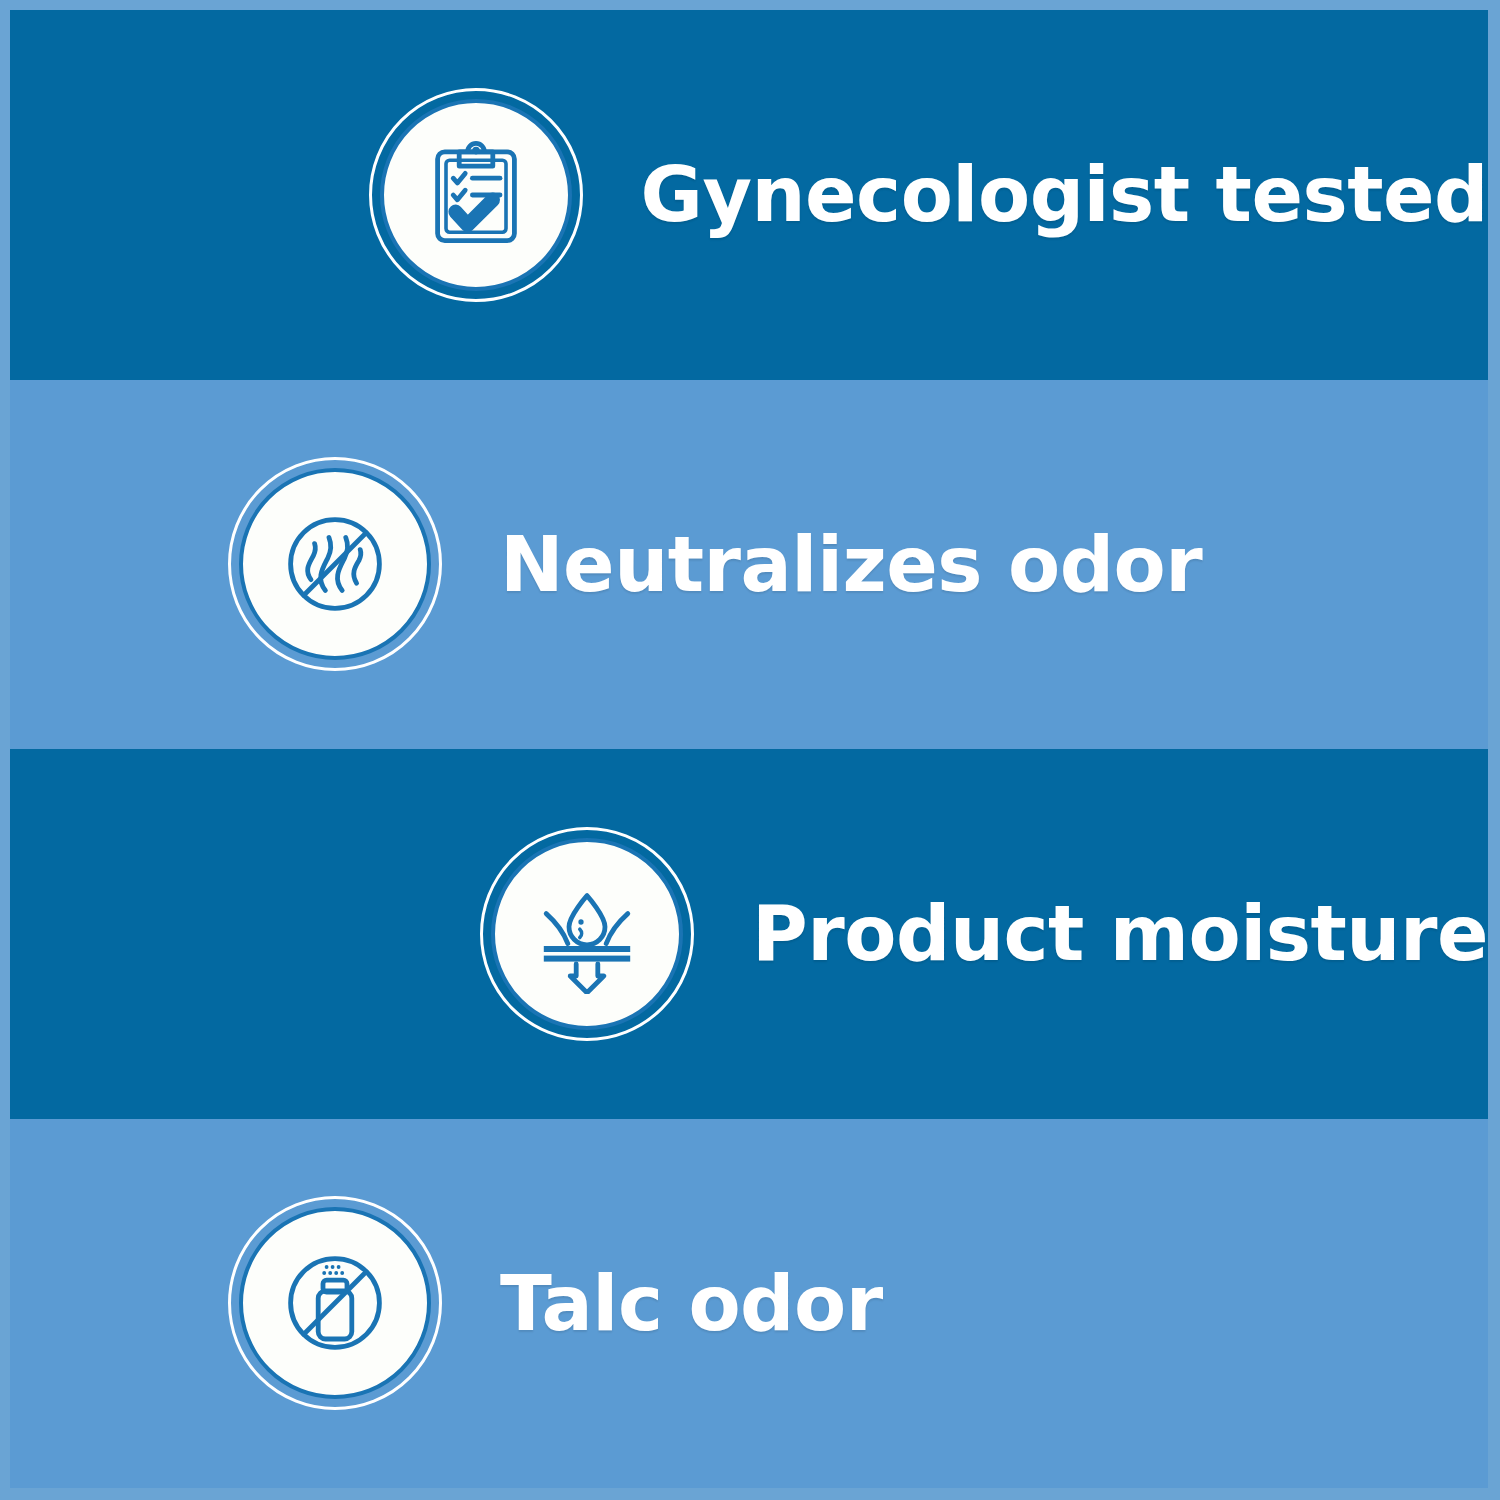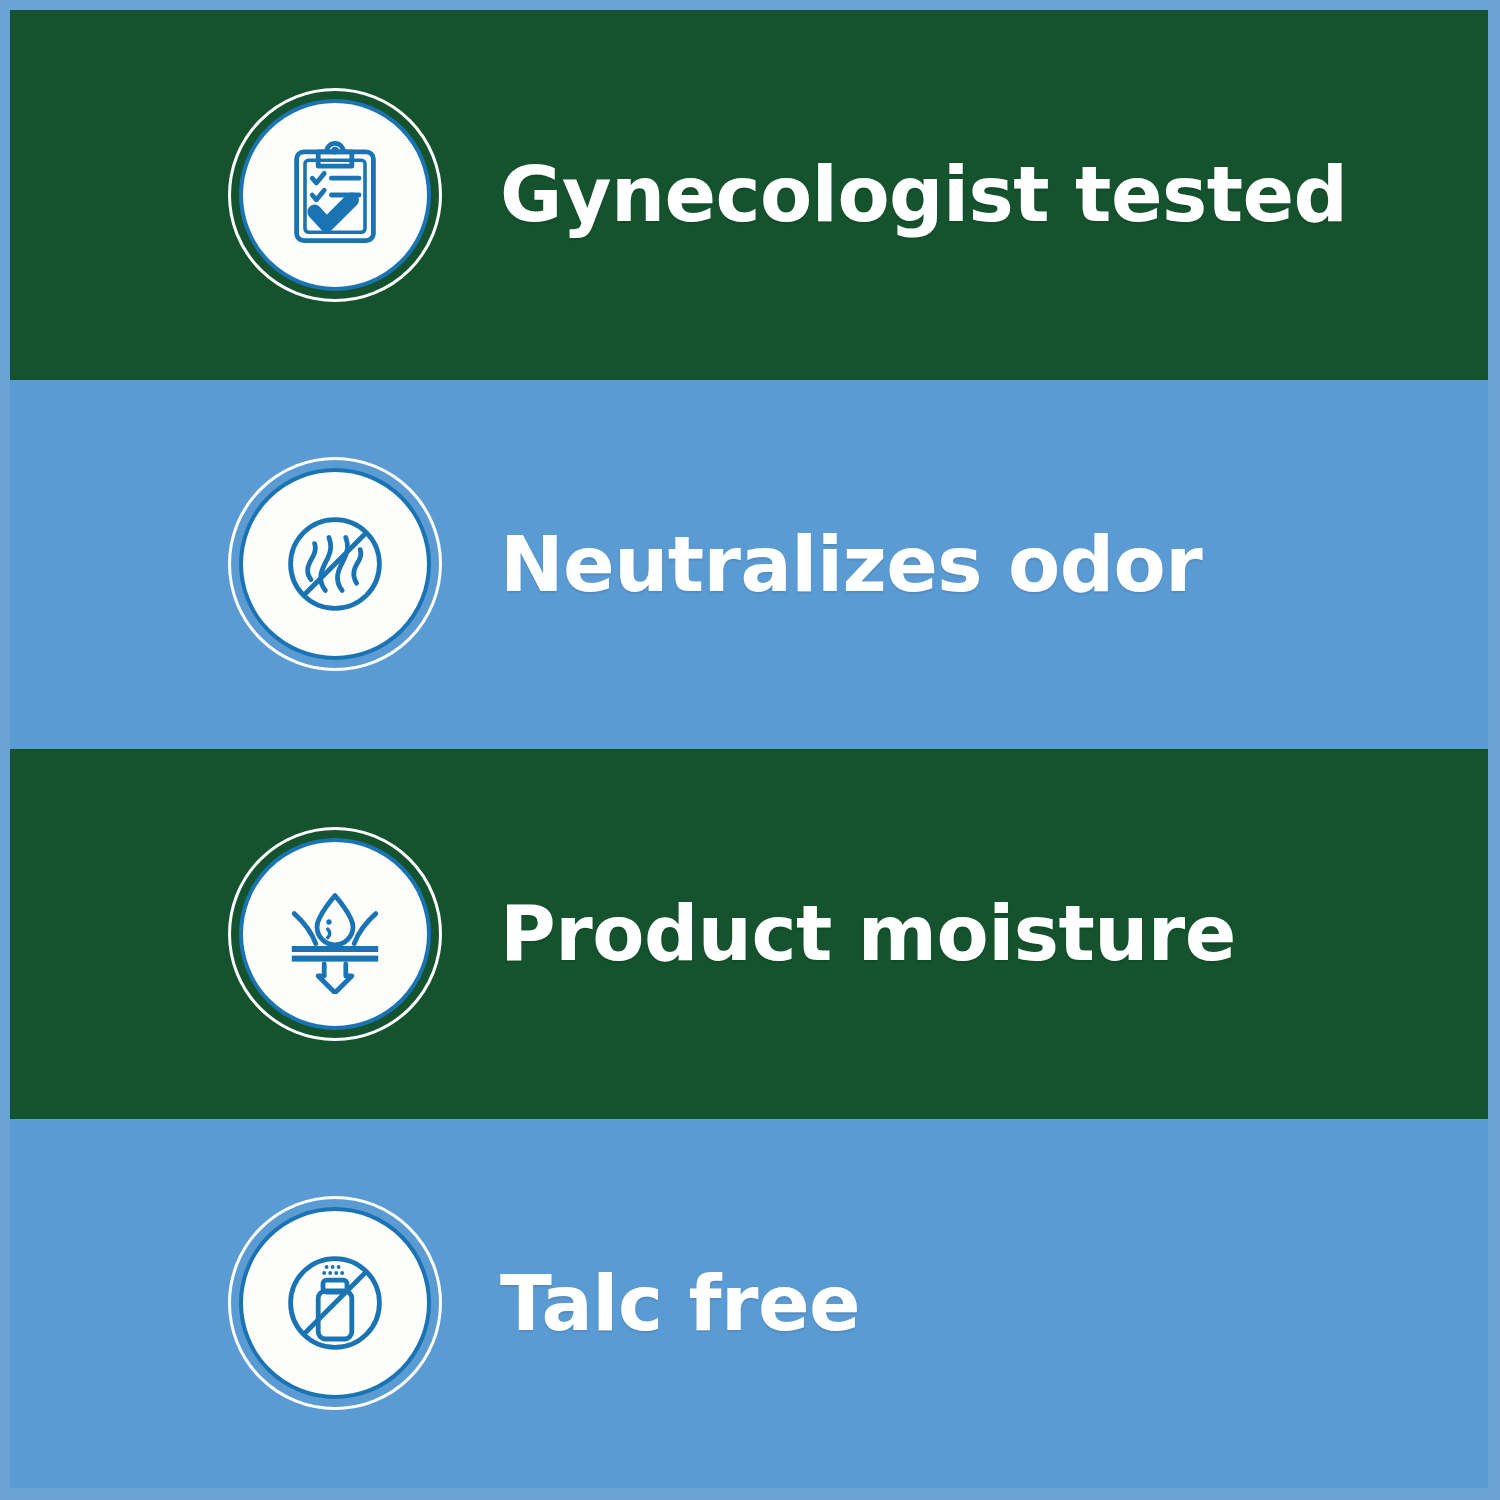--- a/index.html
+++ b/index.html
@@ -34,21 +34,21 @@
 
   .benefit-row {
     position: relative;
     flex: 1 1 0;
     display: flex;
     align-items: center;
     padding-left: 218px;
     overflow: hidden;
   }
 
-  .benefit-row.tone-dark  { background: #14532d; }
+  .benefit-row.tone-dark  { background: #0369a1; justify-content: flex-end; }
   .benefit-row.tone-light { background: #5b9bd3; }
 
   
   .icon-badge {
     position: relative;
     flex: 0 0 auto;
     width: 214px;
     height: 214px;
     margin-right: 58px;
   }
@@ -164,18 +164,18 @@
             <circle cx="46" cy="25" r="1.6" fill="#1a74b4"></circle>
             <circle cx="51" cy="25" r="1.6" fill="#1a74b4"></circle>
             <circle cx="56" cy="25" r="1.6" fill="#1a74b4"></circle>
             <circle cx="43" cy="20" r="1.6" fill="#1a74b4"></circle>
             <circle cx="48" cy="20" r="1.6" fill="#1a74b4"></circle>
             <circle cx="53" cy="20" r="1.6" fill="#1a74b4"></circle>
             <line x1="24" y1="76" x2="76" y2="24" stroke="#1a74b4" stroke-width="4" stroke-linecap="round"></line>
           </svg>
         </div>
       </div>
-      <div class="benefit-label">Talc free</div>
+      <div class="benefit-label">Talc odor</div>
     </div>
 
 
   </div>
 </div>
 
 </body></html>

